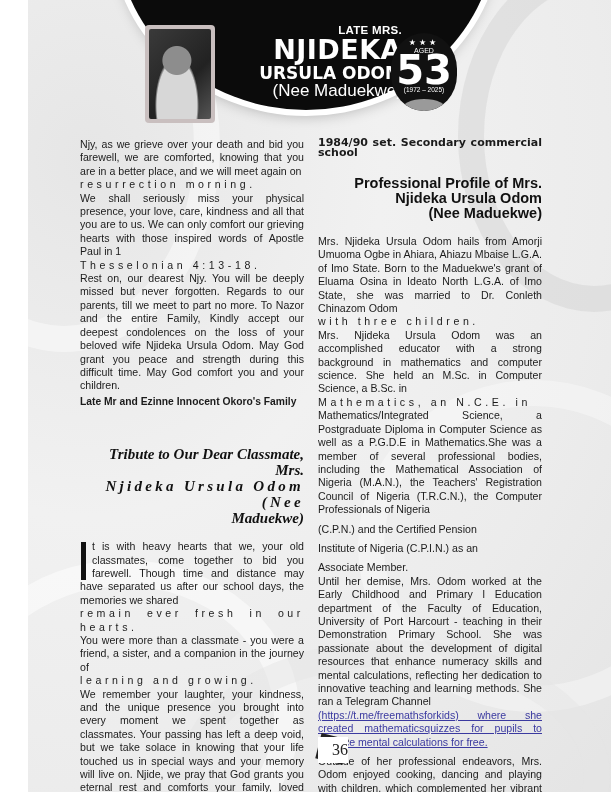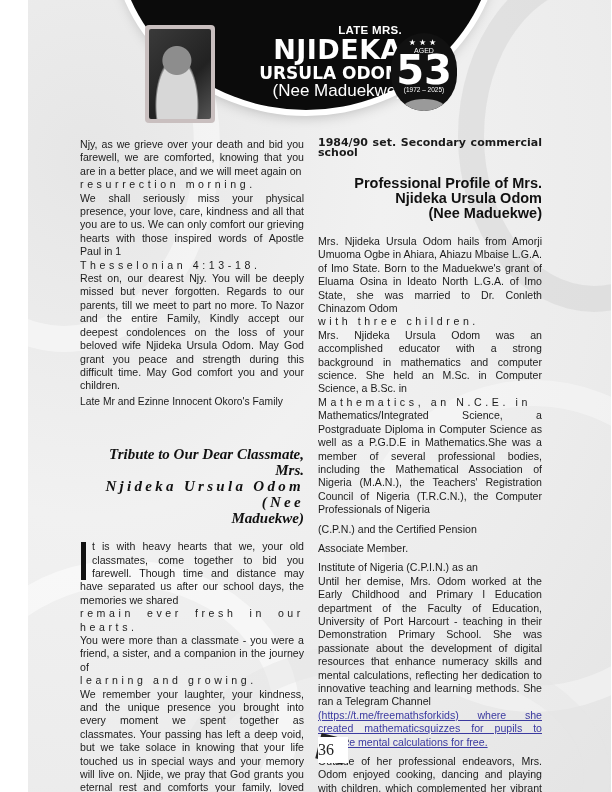--- a/index.html
+++ b/index.html
@@ -30,31 +30,31 @@
   .badge .aged { font-size:7px; line-height:7px; }
   .badge .age { font-size:40px; font-weight:bold; line-height:32px; font-family:"DejaVu Sans", sans-serif; }
   .badge .years { font-size:6.5px; }
   .badge .foot { position:absolute; left:10px; bottom:-10px; width:46px; height:22px; border-radius:50%; background:#9a9a9a; }
 
   .col { position:absolute; font-size:10.6px; line-height:13.4px; color:#1b1b1b; text-align:justify; }
   .col p { margin:0; }
   .col-left { left:52px; top:138px; width:224px; }
   .col-right { left:290px; top:138px; width:224px; }
   .spaced { letter-spacing:3.6px; }
-  .signoff { font-weight:normal; font-size:10.3px; margin-top:2px !important; }
+  .signoff { font-weight:bold; font-size:10.3px; margin-top:2px !important; }
   .tribute-title { margin:38px 0 14px 0 !important; font-family:"Liberation Serif", serif; font-weight:bold; font-style:italic; font-size:15px; line-height:16px; color:#111; text-align:right; }
   .tribute-title .wide { letter-spacing:3.3px; }
   .dropcap { float:left; width:5px; height:38px; background:#111; margin:2px 6px 0 1px; }
   .gap { margin-top:6px !important; }
   .school { font-weight:bold; font-family:"DejaVu Sans", sans-serif; font-size:11px; line-height:10px; }
   .profile-title { text-align:right; font-weight:bold; font-size:14.5px; line-height:15px; margin:18px 0 14px 0 !important; color:#111; }
   .link { color:#3b3aa0; text-decoration:underline; }
   .pageno { position:absolute; left:287px; top:734px; width:36px; height:34px; }
   .pageno .sq { position:absolute; left:3px; top:2px; width:28px; height:26px; background:#222; transform:rotate(14deg); }
-  .pageno .box { position:absolute; left:3px; top:3px; width:30px; height:26px; background:#fff; font-family:"Liberation Serif", serif; font-size:16px; text-align:left; line-height:26px; color:#222; }
+  .pageno .box { position:absolute; left:3px; top:3px; width:30px; height:26px; background:#fff; font-family:"Liberation Serif", serif; font-size:16px; text-align:right; line-height:26px; color:#222; }
 </style>
 </head>
 <body>
 
 <div class="page">
   <div class="swirl s1"></div>
   <div class="swirl s2"></div>
   <div class="swirl s3"></div>
   <div class="swirl s4"></div>
   <div class="swirl s5"></div>
@@ -109,22 +109,22 @@
       <div>Njideka Ursula Odom</div>
       <div>(Nee Maduekwe)</div>
     </div>
 
     <p>Mrs. Njideka Ursula Odom hails from Amorji Umuoma Ogbe in Ahiara, Ahiazu Mbaise L.G.A. of Imo State. Born to the Maduekwe's grant of Eluama Osina in Ideato North L.G.A. of Imo State, she was married to Dr. Conleth Chinazom Odom</p>
     <p class="spaced">with three children.</p>
     <p>Mrs. Njideka Ursula Odom was an accomplished educator with a strong background in mathematics and computer science. She held an M.Sc. in Computer Science, a B.Sc. in</p>
     <p class="spaced">Mathematics, an N.C.E. in</p>
     <p>Mathematics/Integrated Science, a Postgraduate Diploma in Computer Science as well as a P.G.D.E in Mathematics.She was a member of several professional bodies, including the Mathematical Association of Nigeria (M.A.N.), the Teachers' Registration Council of Nigeria (T.R.C.N.), the Computer Professionals of Nigeria</p>
     <p class="gap">(C.P.N.) and the Certified Pension</p>
+    <p class="gap">Institute of Nigeria (C.P.I.N.) as an</p>
     <p class="gap">Associate Member.</p>
-    <p class="gap">Institute of Nigeria (C.P.I.N.) as an</p>
     <p>Until her demise, Mrs. Odom worked at the Early Childhood and Primary I Education department of the Faculty of Education, University of Port Harcourt - teaching in their Demonstration Primary School. She was passionate about the development of digital resources that enhance numeracy skills and mental calculations, reflecting her dedication to innovative teaching and learning methods. She ran a Telegram Channel</p>
     <p class="link">(https://t.me/freemathsforkids) where she created mathematicsquizzes for pupils to practice mental calculations for free.</p>
     <p class="gap">Outside of her professional endeavors, Mrs. Odom enjoyed cooking, dancing and playing with children, which complemented her vibrant and creative personality.</p>
   </div>
 
   <div class="pageno">
     <div class="sq"></div>
     <div class="box">36</div>
   </div>
 </div>

